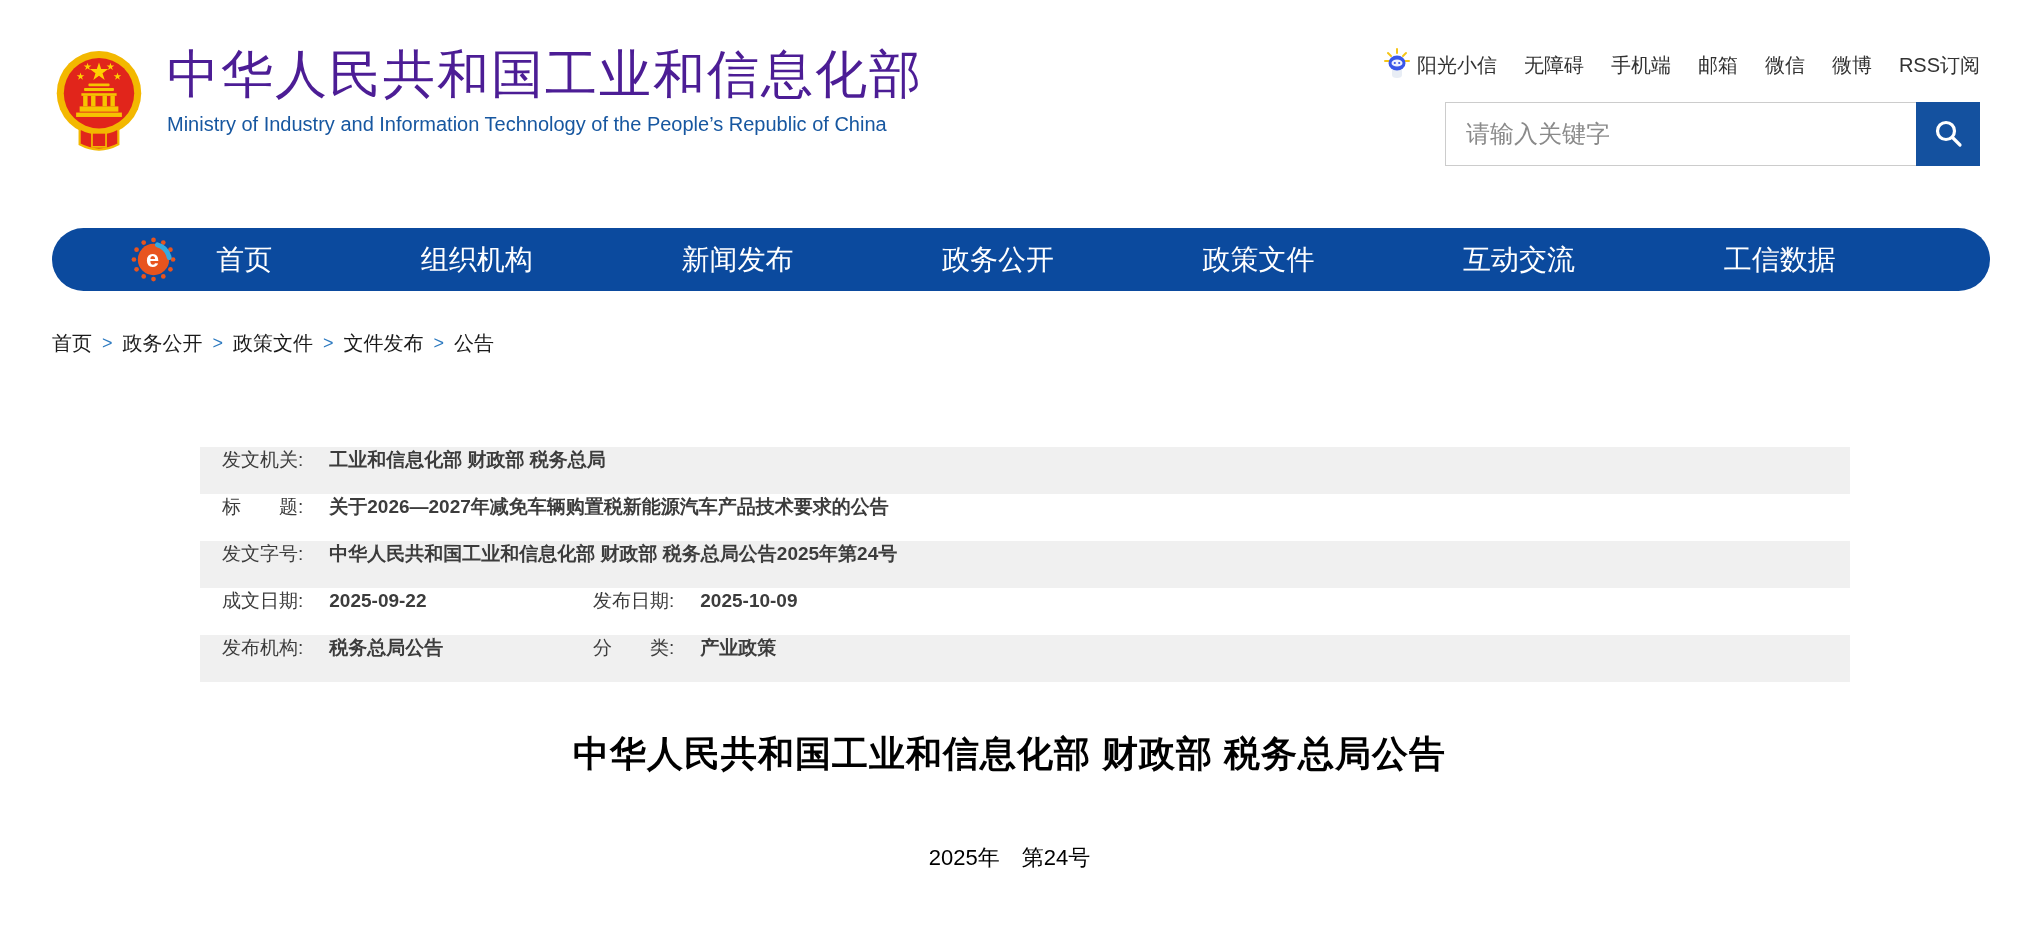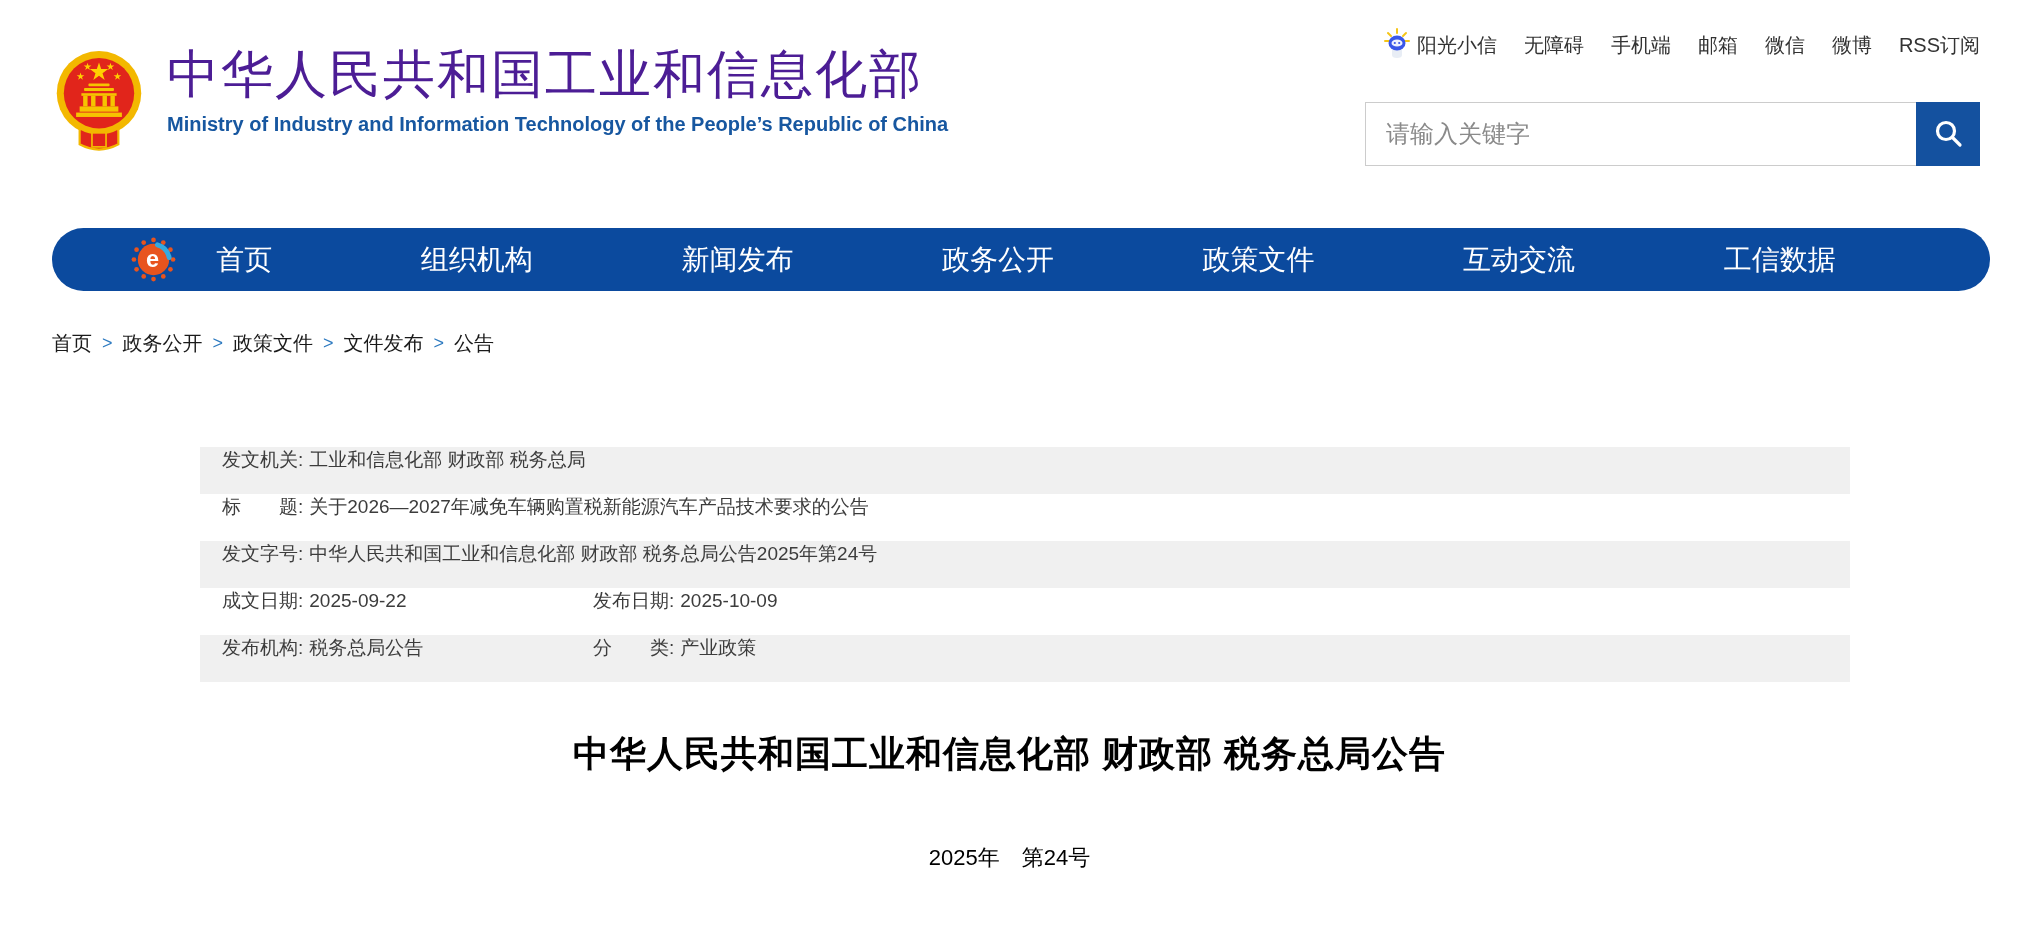--- a/index.html
+++ b/index.html
@@ -4,46 +4,46 @@
 <style>
   * { margin:0; padding:0; box-sizing:border-box; }
   html,body { background:#fff; }
   body {
     width:2019px; height:930px; position:relative; overflow:hidden;
     font-family:"Liberation Sans","DejaVu Sans",sans-serif; color:#333;
   }
 
   
   .utility-links {
-    position:absolute; top:28px; right:39px;
+    position:absolute; top:48px; right:39px;
     display:flex; align-items:center; gap:27px;
     font-size:20px; color:#333;
   }
   .utility-links .ulink { display:flex; align-items:center; gap:6px; cursor:pointer; white-space:nowrap; }
 
   .search-bar {
-    position:absolute; top:102px; right:39px; width:615px; height:64px;
+    position:absolute; top:102px; right:39px; width:535px; height:64px;
     display:flex;
   }
   .search-input {
     flex:1; height:64px; border:1px solid #ccc; border-right:none;
     font-size:24px; padding:0 20px; color:#333; outline:none;
     font-family:"Liberation Sans","DejaVu Sans",sans-serif;
   }
   .search-input::placeholder { color:#8a8a8a; }
   .search-button {
     width:64px; height:64px; border:none; background:#14519f; cursor:pointer;
     display:flex; align-items:center; justify-content:center;
   }
 
   .brand { position:absolute; top:40px; left:55px; display:flex; align-items:flex-start; cursor:pointer; }
   .brand-emblem { width:88px; height:124px; flex:0 0 auto; }
   .brand-text { margin-left:24px; padding-top:6px; }
   .brand-cn { font-size:52px; font-weight:normal; color:#4c1d95; letter-spacing:2px; line-height:1.1; white-space:nowrap; }
-  .brand-en { font-size:20px; font-weight:bold; color:#1757a0; margin-top:10px; white-space:nowrap; }
+  .brand-en { font-size:20px; font-weight:normal; color:#1757a0; margin-top:10px; white-space:nowrap; }
 
   
   .main-nav {
     position:absolute; top:228px; left:52px; width:1938px; height:63px;
     background:#0b4a9e; border-radius:32px;
   }
   .nav-logo { position:absolute; left:78px; top:8px; }
   .nav-items {
     position:absolute; left:90px; right:80px; top:0; bottom:0;
     display:flex; align-items:center; justify-content:space-around;
@@ -64,21 +64,21 @@
   
   .meta-table { position:absolute; top:447px; left:200px; width:1650px; }
   .meta-row {
     height:47px; display:flex; align-items:flex-start; padding-left:22px;
     font-size:19px; color:#3c3c3c;
   }
   .meta-row.shaded { background:#f0f0f0; }
   .meta-cell { display:flex; align-items:center; }
   .meta-cell.fixed { width:371px; }
   .meta-label { white-space:pre; }
-  .meta-value { margin-left:6px; white-space:pre; }
+  .meta-value { margin-left:26px; white-space:pre;font-weight:bold; }
 
   
   .doc-title {
     position:absolute; top:730px; left:0; width:100%;
     text-align:center; font-size:36px; font-weight:bold; color:#000;
     letter-spacing:1px;
   }
   .doc-issue {
     position:absolute; top:843px; left:0; width:100%;
     text-align:center; font-size:22px; color:#000; white-space:pre;

